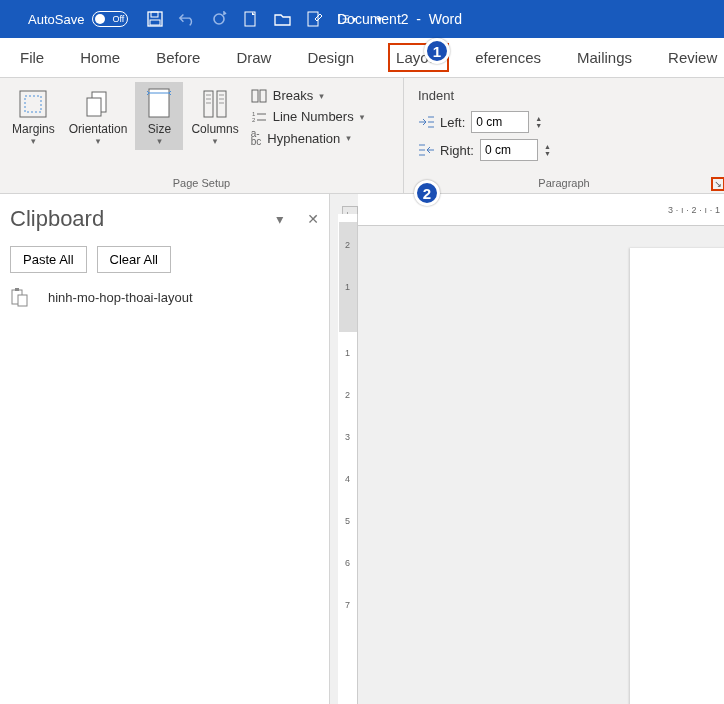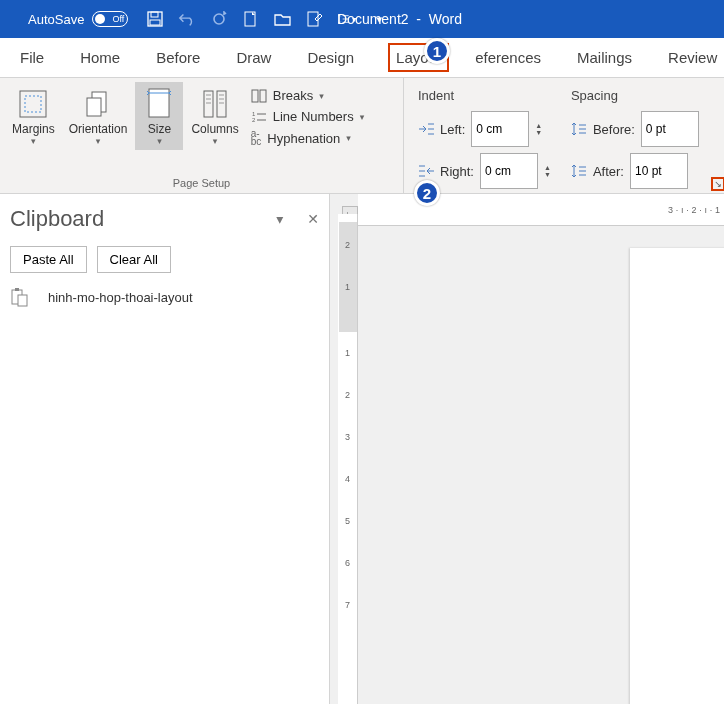--- a/index.html
+++ b/index.html
@@ -27,25 +27,25 @@
 
   .big-btn { display: flex; flex-direction: column; align-items: center; justify-content: flex-start; padding: 4px 6px; font-size: 12px; color: #333; gap: 0; min-width: 48px; }
   .big-btn.selected { background: #d0d0d0; }
   .big-btn .ico { height: 36px; display: flex; align-items: center; justify-content: center; }
   .big-btn .caret { font-size: 9px; color: #666; }
 
   .small-btns { display: flex; flex-direction: column; gap: 6px; padding: 6px 4px; font-size: 13px; color: #333; }
   .small-btn { display: flex; align-items: center; gap: 6px; }
   .small-btn .caret { font-size: 9px; color: #666; }
 
-  .indent-spacing { display: flex; padding: 6px 8px; gap: 20px; }
+  .indent-spacing { display: flex; padding: 6px 8px; }
   .is-col { display: flex; flex-direction: column; gap: 6px; font-size: 13px; color: #333; }
   .is-header { font-size: 13px; color: #444; margin-bottom: 2px; }
   .is-row { display: flex; align-items: center; gap: 6px; }
-  .is-input { width: 58px; height: 36px; border: 1px solid #aaa; background: #fff; font-size: 12px; padding: 0 4px; }
+  .is-input { width: 58px; height: 22px; border: 1px solid #aaa; background: #fff; font-size: 12px; padding: 0 4px; }
   .spinner { display: flex; flex-direction: column; font-size: 7px; color: #555; line-height: 7px; }
 
   .dialog-launcher { position: absolute; width: 14px; height: 14px; border: 2px solid #d83b01; display:flex; align-items:center; justify-content:center; font-size:9px; color:#555; }
 
   
   .badge { position: absolute; width: 26px; height: 26px; background: #1a4fb4; border: 3px solid #fff; border-radius: 50%; color: #fff; font-weight: bold; font-size: 15px; display: flex; align-items: center; justify-content: center; z-index: 20; box-shadow: 0 0 2px rgba(0,0,0,.4); }
 
   
   .clipboard-pane { position: absolute; top: 194px; left: 0; width: 330px; bottom: 0; background: #fff; border-right: 1px solid #d4d4d4; padding: 12px 10px; }
   .clip-header { display: flex; align-items: center; justify-content: space-between; }
@@ -240,41 +240,20 @@
         </div>
         <div class="is-row">
           <span>
               <svg width="16" height="14" viewBox="0 0 16 14">
                 <path d="M16 7 H9 M12 4 L9 7 L12 10 M1 2 H7 M1 7 H7 M1 12 H7" stroke="#4a7cc0" fill="none"></path>
               </svg>
             </span>
           <span>Right:</span>
           <input class="is-input" value="0 cm" style="">
           <span class="spinner">▲<br>▼</span>
-        </div>
-      </div>
-      <div class="is-col">
-        <div class="is-header">Spacing</div>
-        <div class="is-row">
-          <span>
-              <svg width="16" height="14" viewBox="0 0 16 14">
-                <path d="M3 1 V13 M1 3 L3 1 L5 3 M1 11 L3 13 L5 11 M8 3 H15 M8 7 H15 M8 11 H15" stroke="#4a7cc0" fill="none"></path>
-              </svg>
-            </span>
-          <span>Before:</span>
-          <input class="is-input" value="0 pt" style="">
-        </div>
-        <div class="is-row">
-          <span>
-              <svg width="16" height="14" viewBox="0 0 16 14">
-                <path d="M3 1 V13 M1 3 L3 1 L5 3 M1 11 L3 13 L5 11 M8 3 H15 M8 7 H15 M8 11 H15" stroke="#4a7cc0" fill="none"></path>
-              </svg>
-            </span>
-          <span>After:</span>
-          <input class="is-input" value="10 pt" style="">
         </div>
       </div>
     </div>
     <div class="group-label">Paragraph</div>
   </div>
 </div>
 
 <div class="badge" style="top:180px; left:414px">2</div>
 
 <div class="clipboard-pane">

